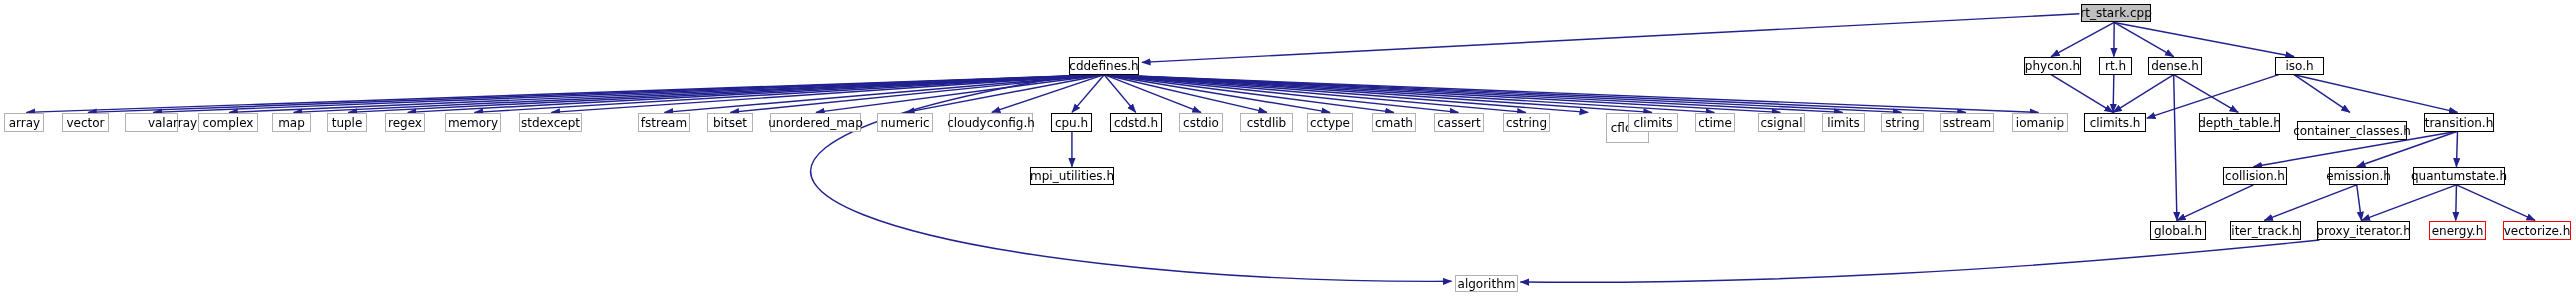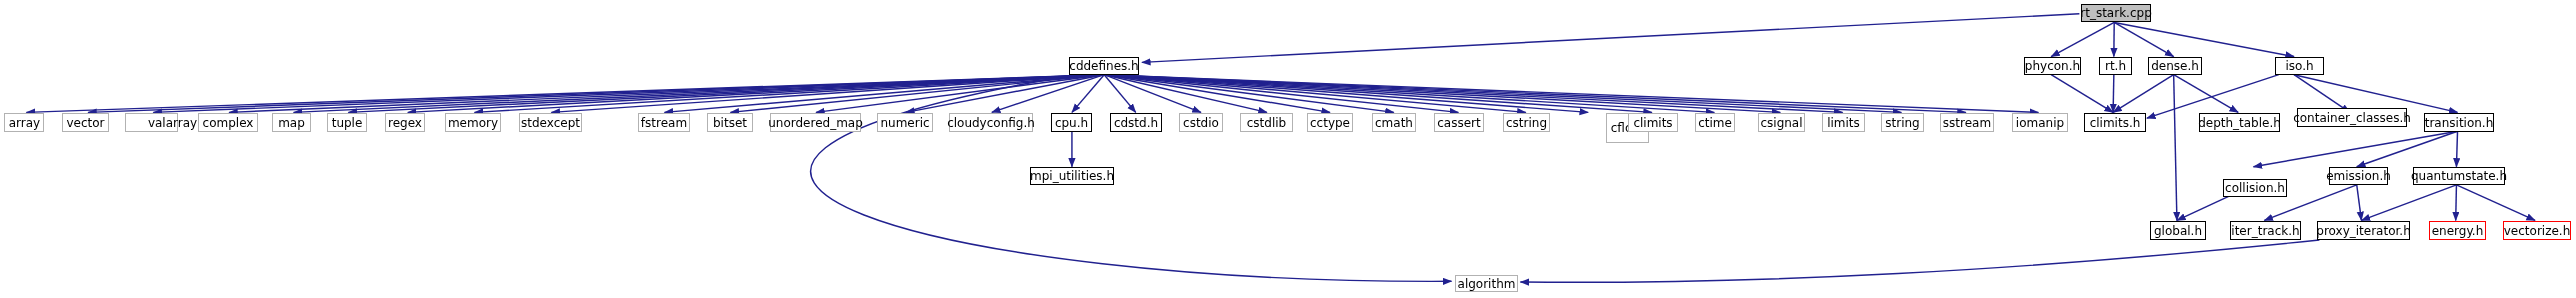--- a/index.html
+++ b/index.html
@@ -127,24 +127,24 @@
       <div class="node plain" style="left: 1606px; top: 113px; width: 43px; height: 30px;">cfloat</div>
       <div class="node plain" style="left: 1628px; top: 113px; width: 50px; height: 19px;">climits</div>
       <div class="node plain" style="left: 1695px; top: 113px; width: 40px; height: 19px;">ctime</div>
       <div class="node plain" style="left: 1758px; top: 113px; width: 47px; height: 19px;">csignal</div>
       <div class="node plain" style="left: 1822px; top: 113px; width: 43px; height: 19px;">limits</div>
       <div class="node plain" style="left: 1881px; top: 113px; width: 43px; height: 19px;">string</div>
       <div class="node plain" style="left: 1940px; top: 113px; width: 54px; height: 19px;">sstream</div>
       <div class="node plain" style="left: 2012px; top: 113px; width: 56px; height: 19px;">iomanip</div>
       <div class="node linked" style="left: 2084px; top: 113px; width: 62px; height: 19px;">climits.h</div>
       <div class="node linked" style="left: 2199px; top: 113px; width: 81px; height: 19px;">depth_table.h</div>
-      <div class="node linked" style="left: 2297px; top: 108px; width: 110px; height: 19px;">container_classes.h</div>
+      <div class="node linked" style="left: 2297px; top: 121px; width: 110px; height: 19px;">container_classes.h</div>
       <div class="node linked" style="left: 2424px; top: 113px; width: 70px; height: 19px;">transition.h</div>
       <div class="node linked" style="left: 1030px; top: 167px; width: 84px; height: 18px;">mpi_utilities.h</div>
-      <div class="node linked" style="left: 2223px; top: 179px; width: 64px; height: 18px;">collision.h</div>
+      <div class="node linked" style="left: 2223px; top: 167px; width: 64px; height: 18px;">collision.h</div>
       <div class="node linked" style="left: 2329px; top: 167px; width: 59px; height: 18px;">emission.h</div>
       <div class="node linked" style="left: 2413px; top: 167px; width: 92px; height: 18px;">quantumstate.h</div>
       <div class="node linked" style="left: 2150px; top: 221px; width: 56px; height: 19px;">global.h</div>
       <div class="node linked" style="left: 2230px; top: 221px; width: 71px; height: 19px;">iter_track.h</div>
       <div class="node linked" style="left: 2317px; top: 221px; width: 93px; height: 19px;">proxy_iterator.h</div>
       <div class="node truncated" style="left: 2429px; top: 221px; width: 57px; height: 19px;">energy.h</div>
       <div class="node truncated" style="left: 2503px; top: 221px; width: 68px; height: 19px;">vectorize.h</div>
       <div class="node plain" style="left: 1455px; top: 275px; width: 63px; height: 17.4px;">algorithm</div>
     </div>
 </div>

